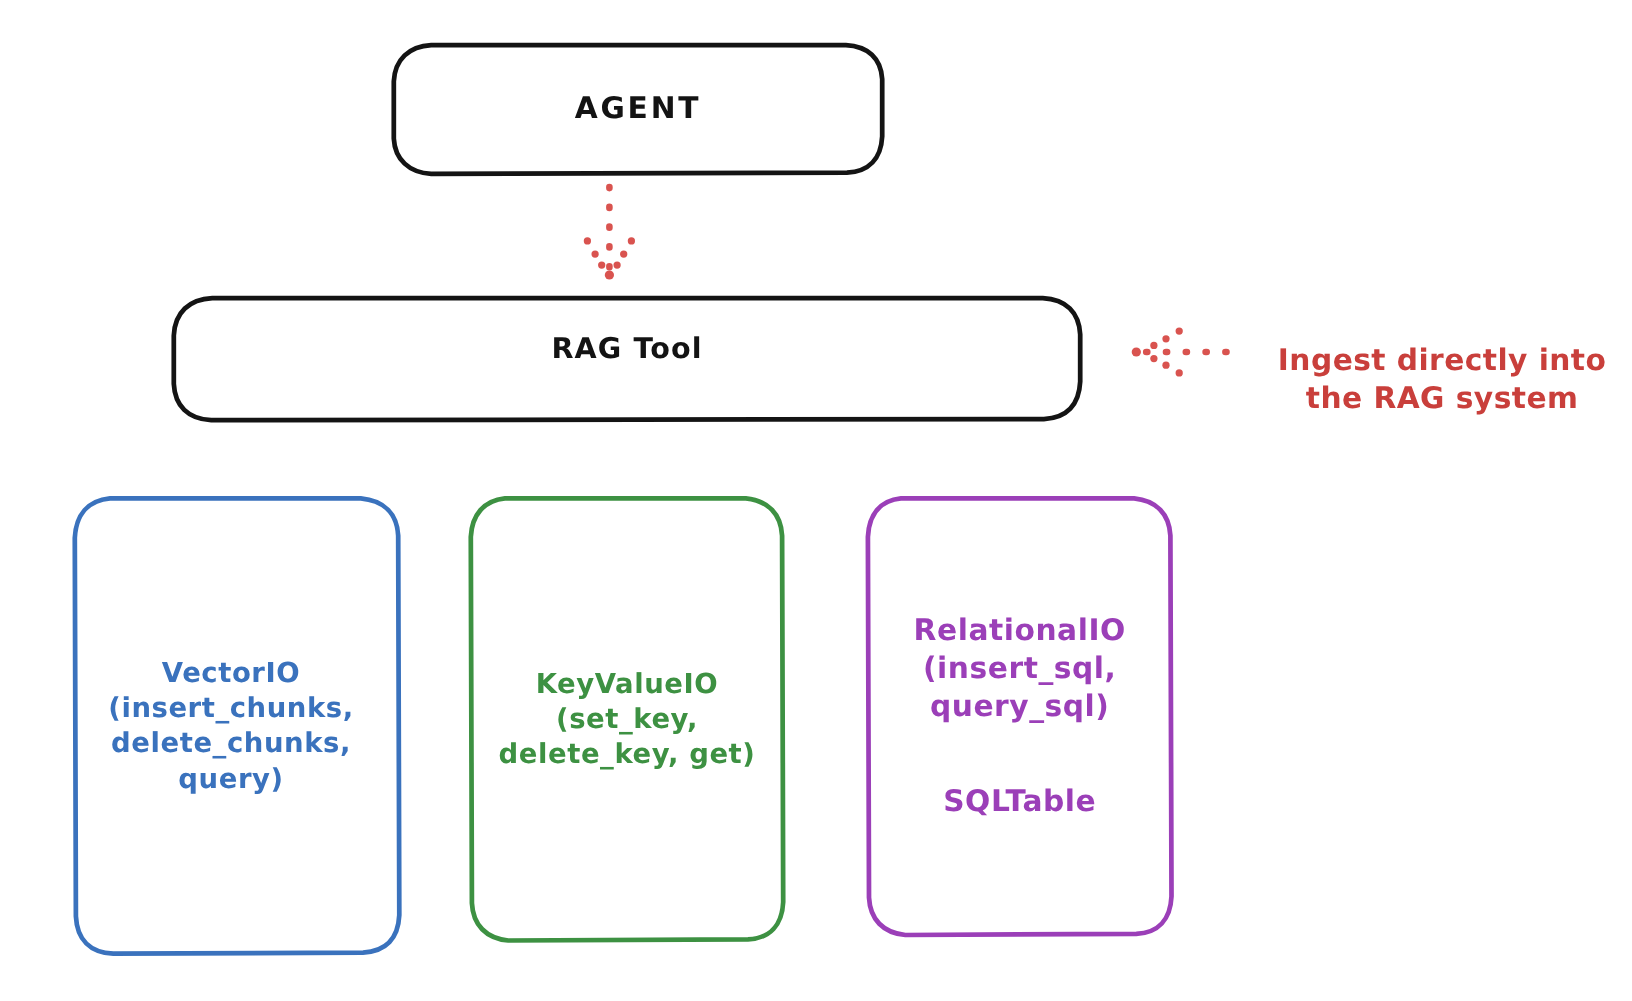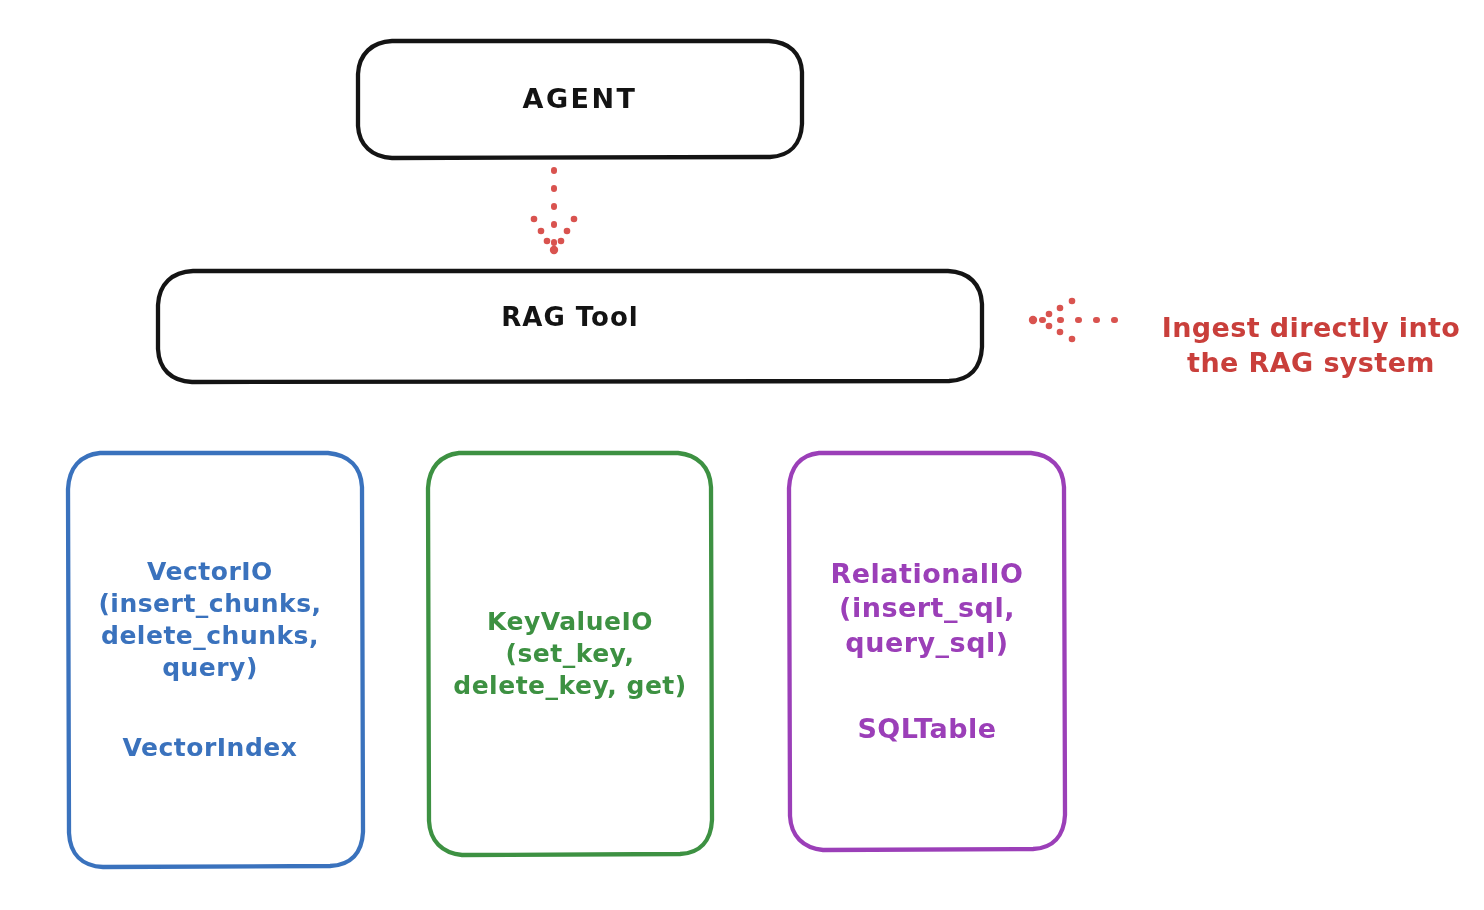--- a/index.html
+++ b/index.html
@@ -190,21 +190,20 @@
 
   <div class="node-label" id="agent-label">AGENT</div>
 
   <div class="node-label" id="rag-label">RAG Tool</div>
 
   <div class="node-label" id="vector-label">
     <span class="sig">VectorIO
 (insert_chunks,
 delete_chunks,
 query)</span>
-    <span class="idx">VectorIndex</span>
   </div>
 
   <div class="node-label" id="keyvalue-label">
     <span class="sig">KeyValueIO
 (set_key,
 delete_key, get)</span>
   </div>
 
   <div class="node-label" id="relational-label">
     <span class="sig">RelationalIO

